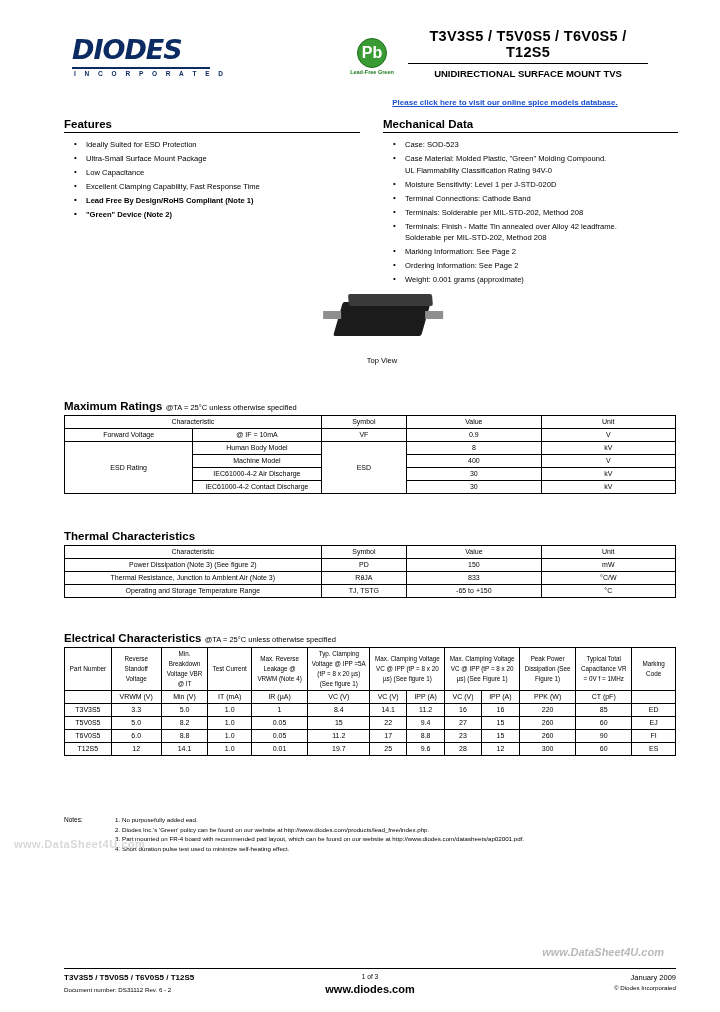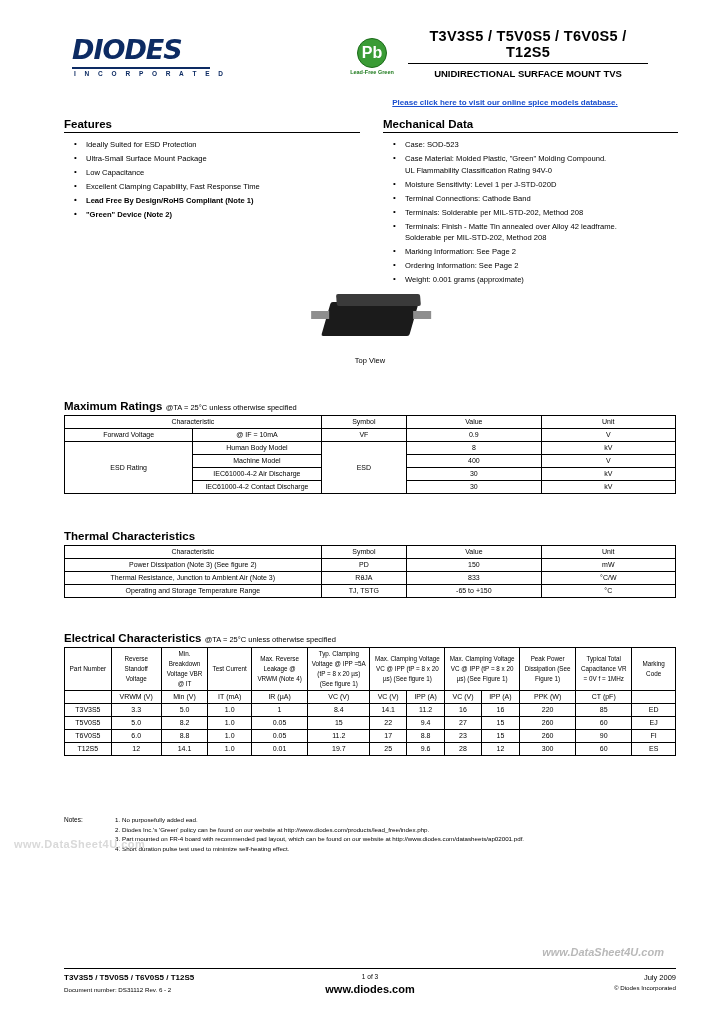--- a/index.html
+++ b/index.html
@@ -63,21 +63,21 @@
   ul.bul li {
     font-size:7.6px; line-height:11.5px; position:relative;
     padding-left:22px; margin-bottom:2.5px;
   }
   ul.bul li::before {
     content:"\2022"; position:absolute; left:10px; top:-1px; font-size:8px;
   }
   ul.bul li.b { font-weight:bold; }
 
   
-  .pkg { position:absolute; left:300px; top:296px; width:140px; text-align:center; }
+  .pkg { position:absolute; left:312px; top:296px; width:140px; text-align:center; }
   .pkg-body {
     position:relative; width:88px; height:34px; margin:6px auto 0;
     background:#1b1b1b;
     transform: skewX(-16deg);
     border-radius:2px;
   }
   .pkg-top {
     position:absolute; top:-8px; left:5px; width:84px; height:12px;
     background:#3a3a3a; transform:skewX(20deg); border-radius:2px;
   }
@@ -396,18 +396,18 @@
   <div class="wm1">www.DataSheet4U.com</div>
   <div class="wm2">www.DataSheet4U.com</div>
 
   <div class="footer">
     <div class="footer-rule"></div>
     <div style="position:relative;height:34px">
       <div class="f-left">T3V3S5 / T5V0S5 / T6V0S5 / T12S5</div>
       <div class="f-left2">Document number: DS31112 Rev. 6 - 2</div>
       <div class="f-mid">1 of 3</div>
       <div class="f-mid2">www.diodes.com</div>
-      <div class="f-right">July 2009</div>
+      <div class="f-right">January 2009</div>
       <div class="f-right2">© Diodes Incorporated</div>
     </div>
   </div>
 
 </div>
 
 </body></html>

